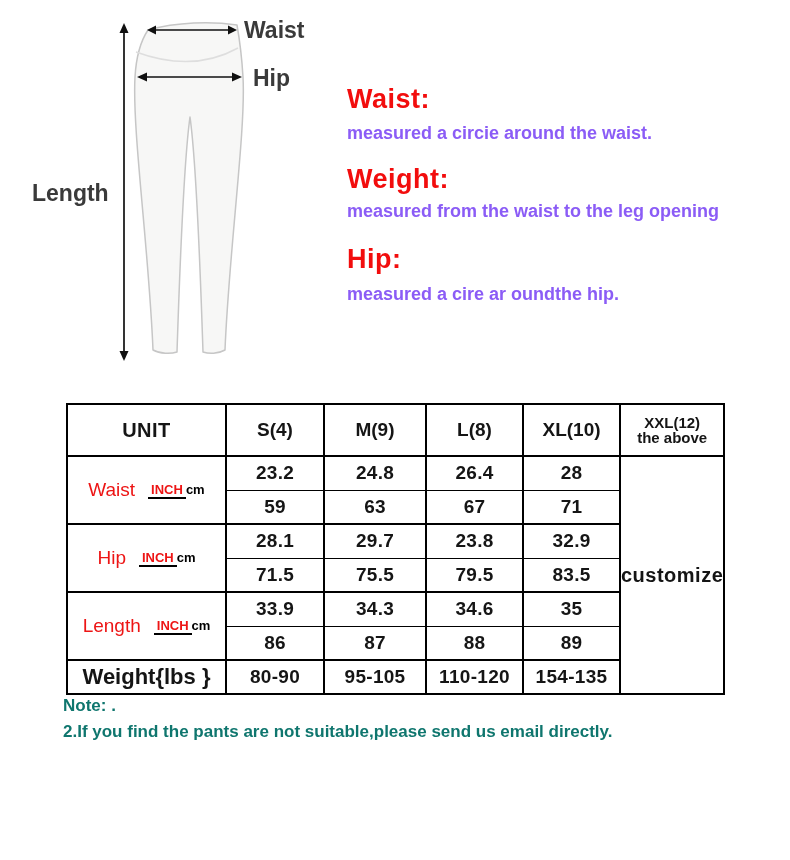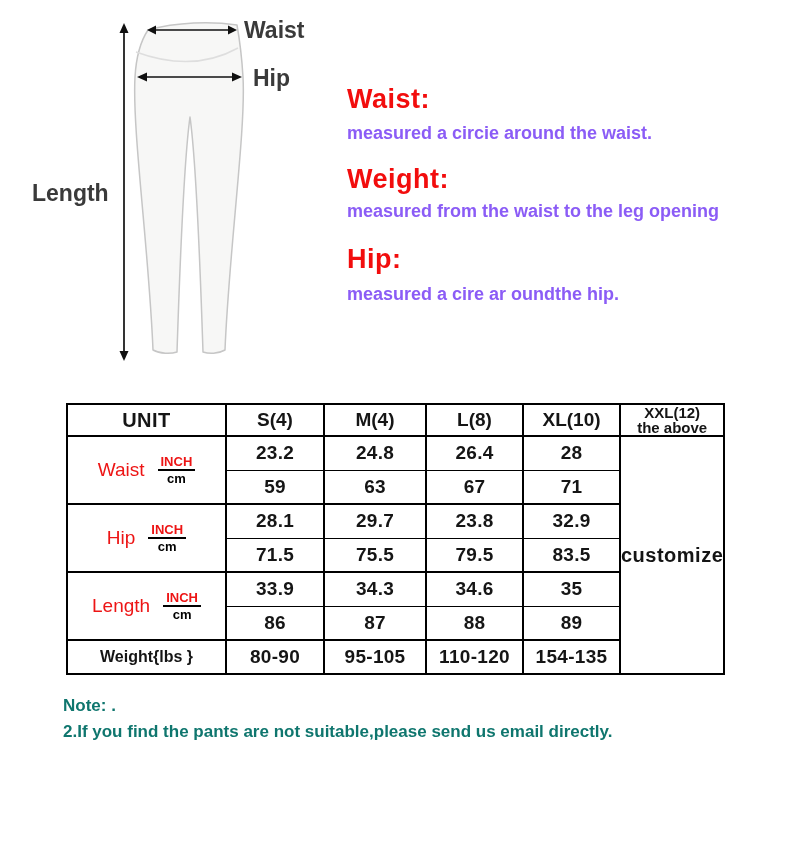--- a/index.html
+++ b/index.html
@@ -17,32 +17,32 @@
   .def-desc{position:absolute;left:347px;font-size:18px;font-weight:700;color:#8b5cf6;line-height:24px;}
 
   
   #size-table{position:absolute;left:66px;top:403px;border-collapse:collapse;table-layout:fixed;border:2px solid #000;}
   #size-table td{
     border-left:2px solid #000;border-right:2px solid #000;
     border-top:1px solid #000;border-bottom:1px solid #000;
     text-align:center;vertical-align:middle;padding:0;color:#151515;
   }
   #size-table tr.hdr td, #size-table tr.grp td{border-top:2px solid #000;}
-  #size-table tr.hdr{height:32px;border-radius:14px;}
+  #size-table tr.hdr{height:52px;border-radius:14px;}
   #size-table tr.grp, #size-table tr.sub{height:34px;}
   .hcell{font-size:19px;font-weight:700;color:#0d0d0d;}
   .hcell.unit{font-size:20px;letter-spacing:.5px;}
   .hcell.xxl div{font-size:15px;font-weight:700;line-height:15px;}
   .vcell{font-size:19px;font-weight:700;letter-spacing:.3px;}
   .lblwrap{display:flex;align-items:center;justify-content:center;gap:13px;}
   .mlabel{color:#ed1515;font-size:19px;font-weight:400;}
-  .frac{display:inline-flex;flex-direction:column;align-items:center;}
+  .frac{display:inline-flex;flex-direction:row;align-items:center;}
   .ftop{color:#ed1515;font-size:13px;font-weight:700;line-height:15px;padding:0 3px;border-bottom:2px solid #000;}
   .fbot{color:#000;font-size:13px;font-weight:700;line-height:16px;}
-  .wlabel{color:#ed1515;font-size:16px;font-weight:700;border-radius:17px;}
+  .wlabel{color:#ed1515;font-size:22px;font-weight:700;border-radius:17px;}
   .ccell{color:#ed1515;font-size:20px;font-weight:700;letter-spacing:.5px;}
 
   
   #note-block{position:absolute;left:63px;top:693px;font-size:17px;font-weight:700;color:#0f766e;line-height:26px;}
 </style>
 </head>
 <body>
 
 <svg id="diagram-svg" width="340" height="395" viewBox="0 0 340 395">
 
@@ -94,21 +94,21 @@
       <col style="width:98px">
       <col style="width:102px">
     <col style="width:97px">
       <col style="width:97px">
       <col style="width:101px">
   </colgroup>
   <tbody>
   <tr class="hdr">
     <td class="hcell unit">UNIT</td>
     <td class="hcell">S(4)</td>
-    <td class="hcell">M(4)</td>
+    <td class="hcell">M(9)</td>
     <td class="hcell">L(8)</td>
     <td class="hcell">XL(10)</td>
     <td class="hcell xxl">
       <div>XXL(12)</div>
       <div>the above</div>
     </td>
   </tr>
 
   <tr class="grp">
     <td rowspan="2">

